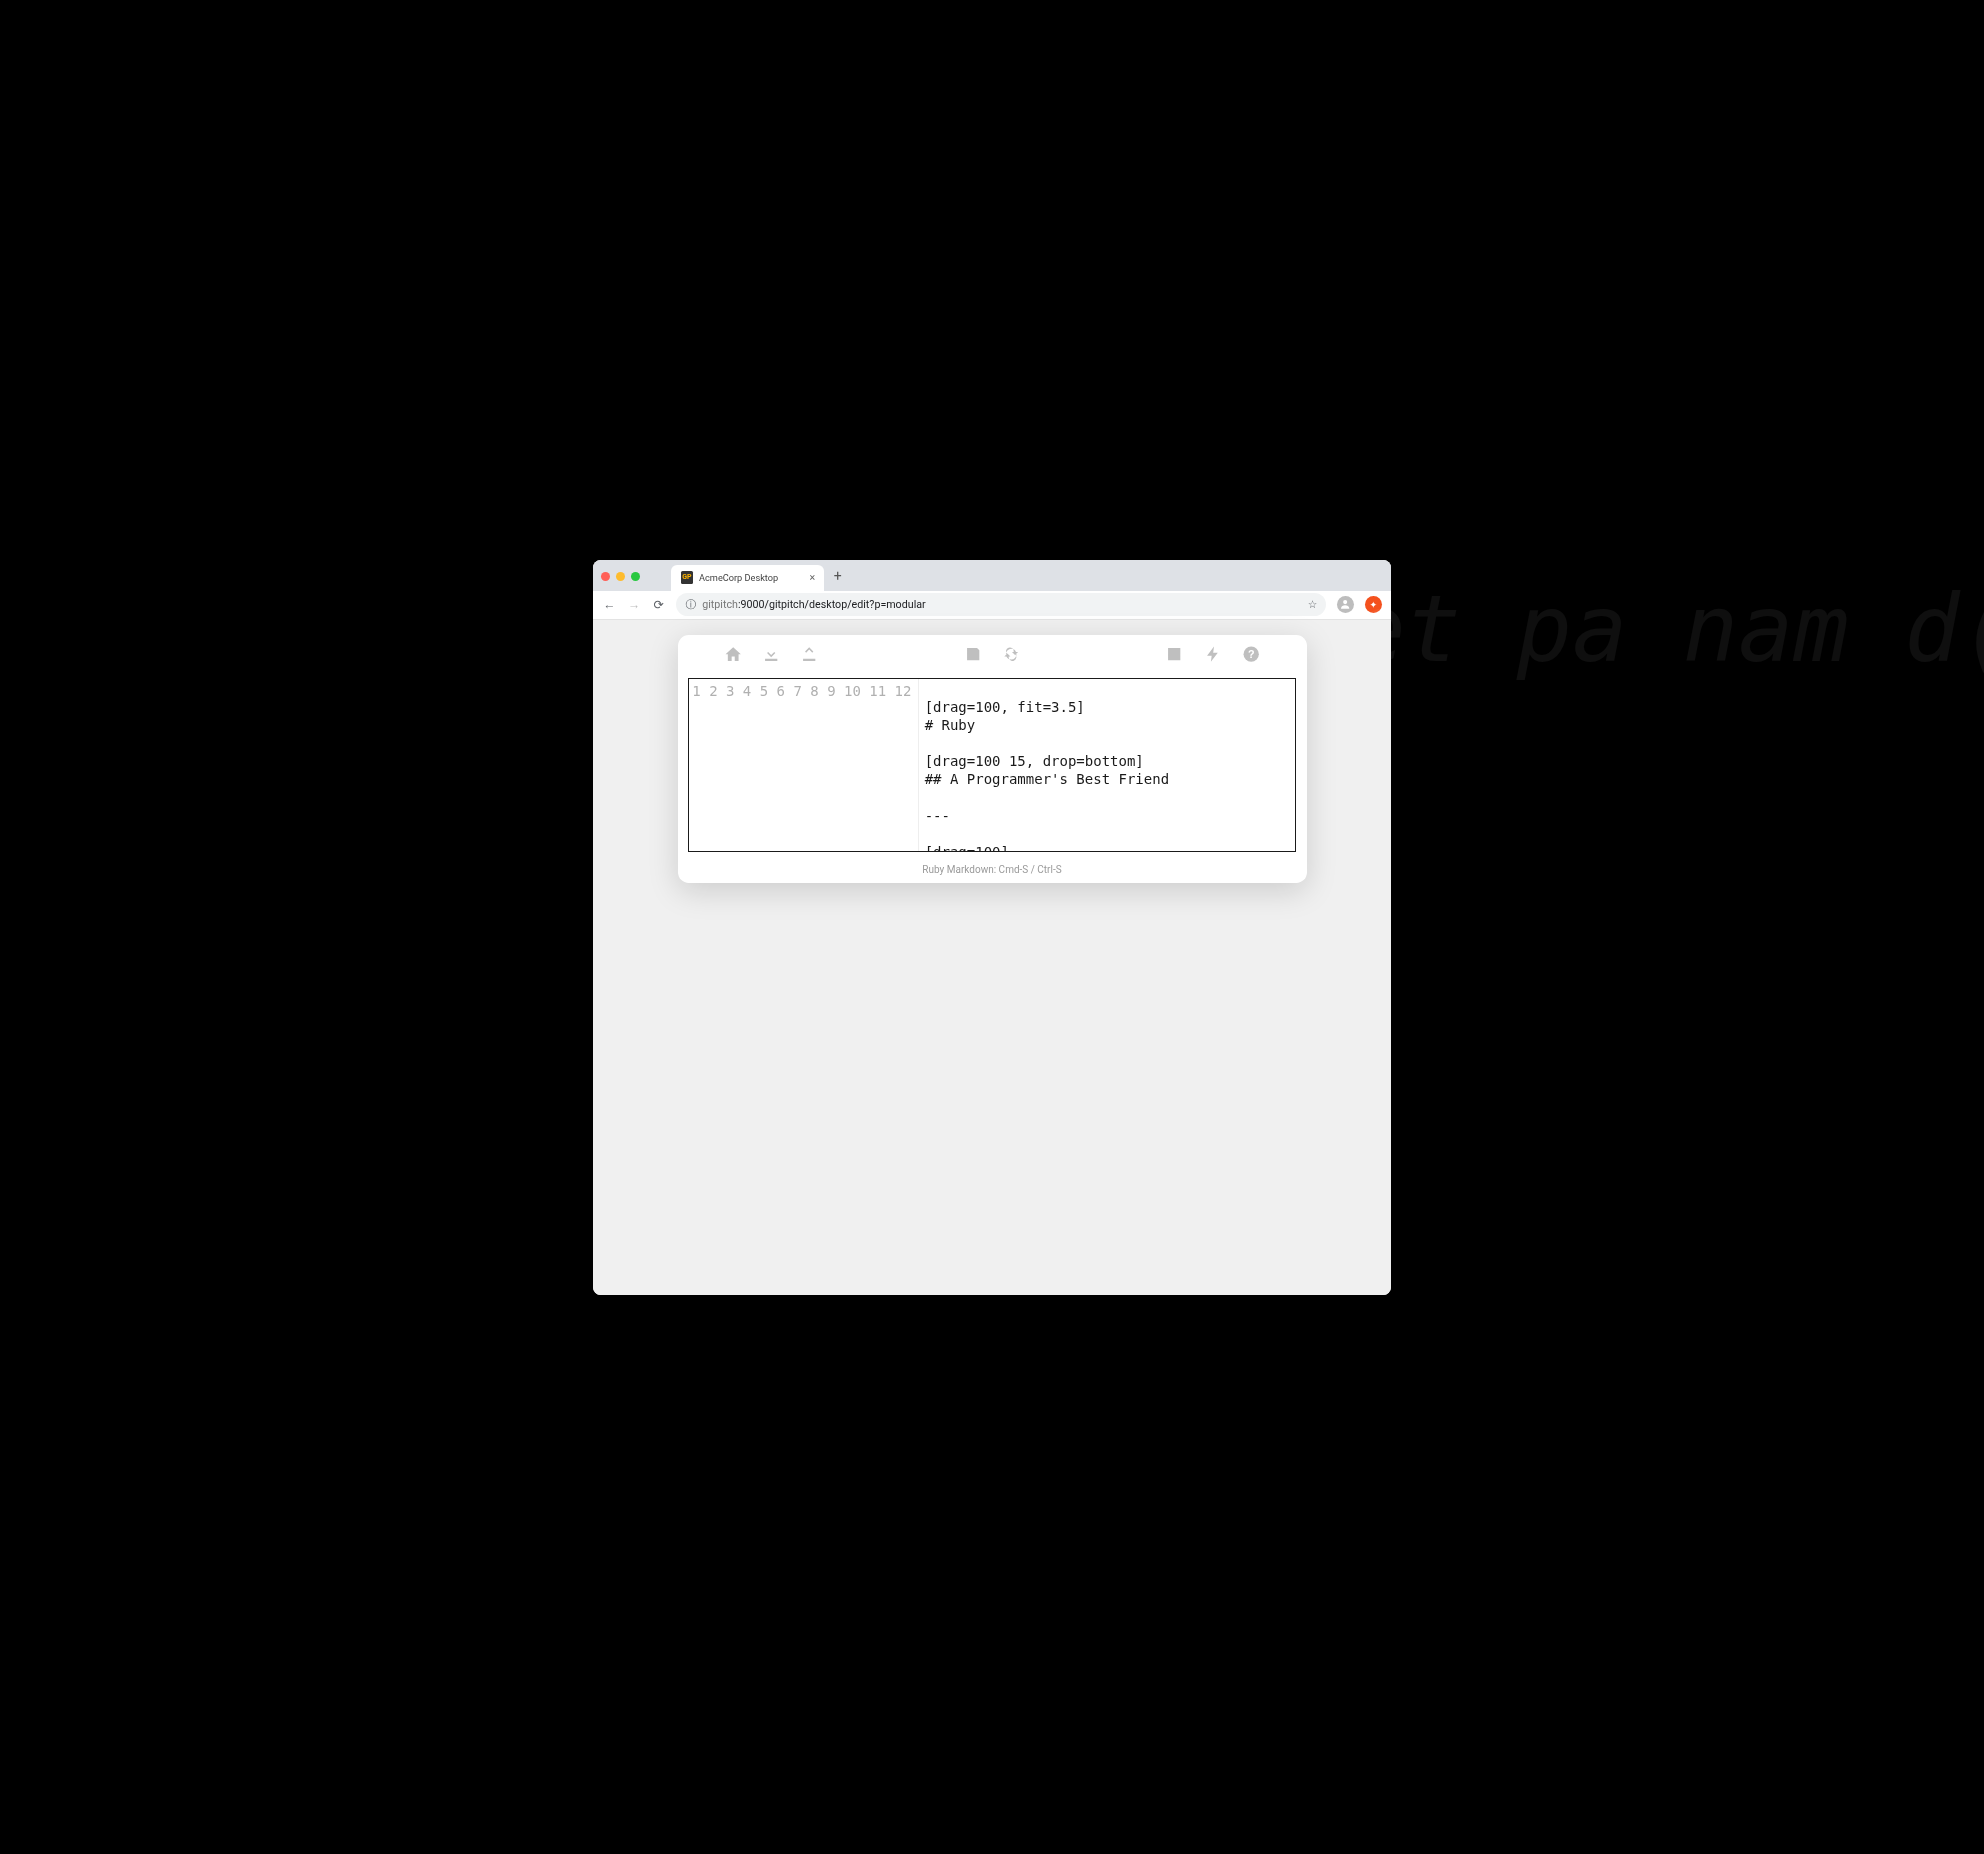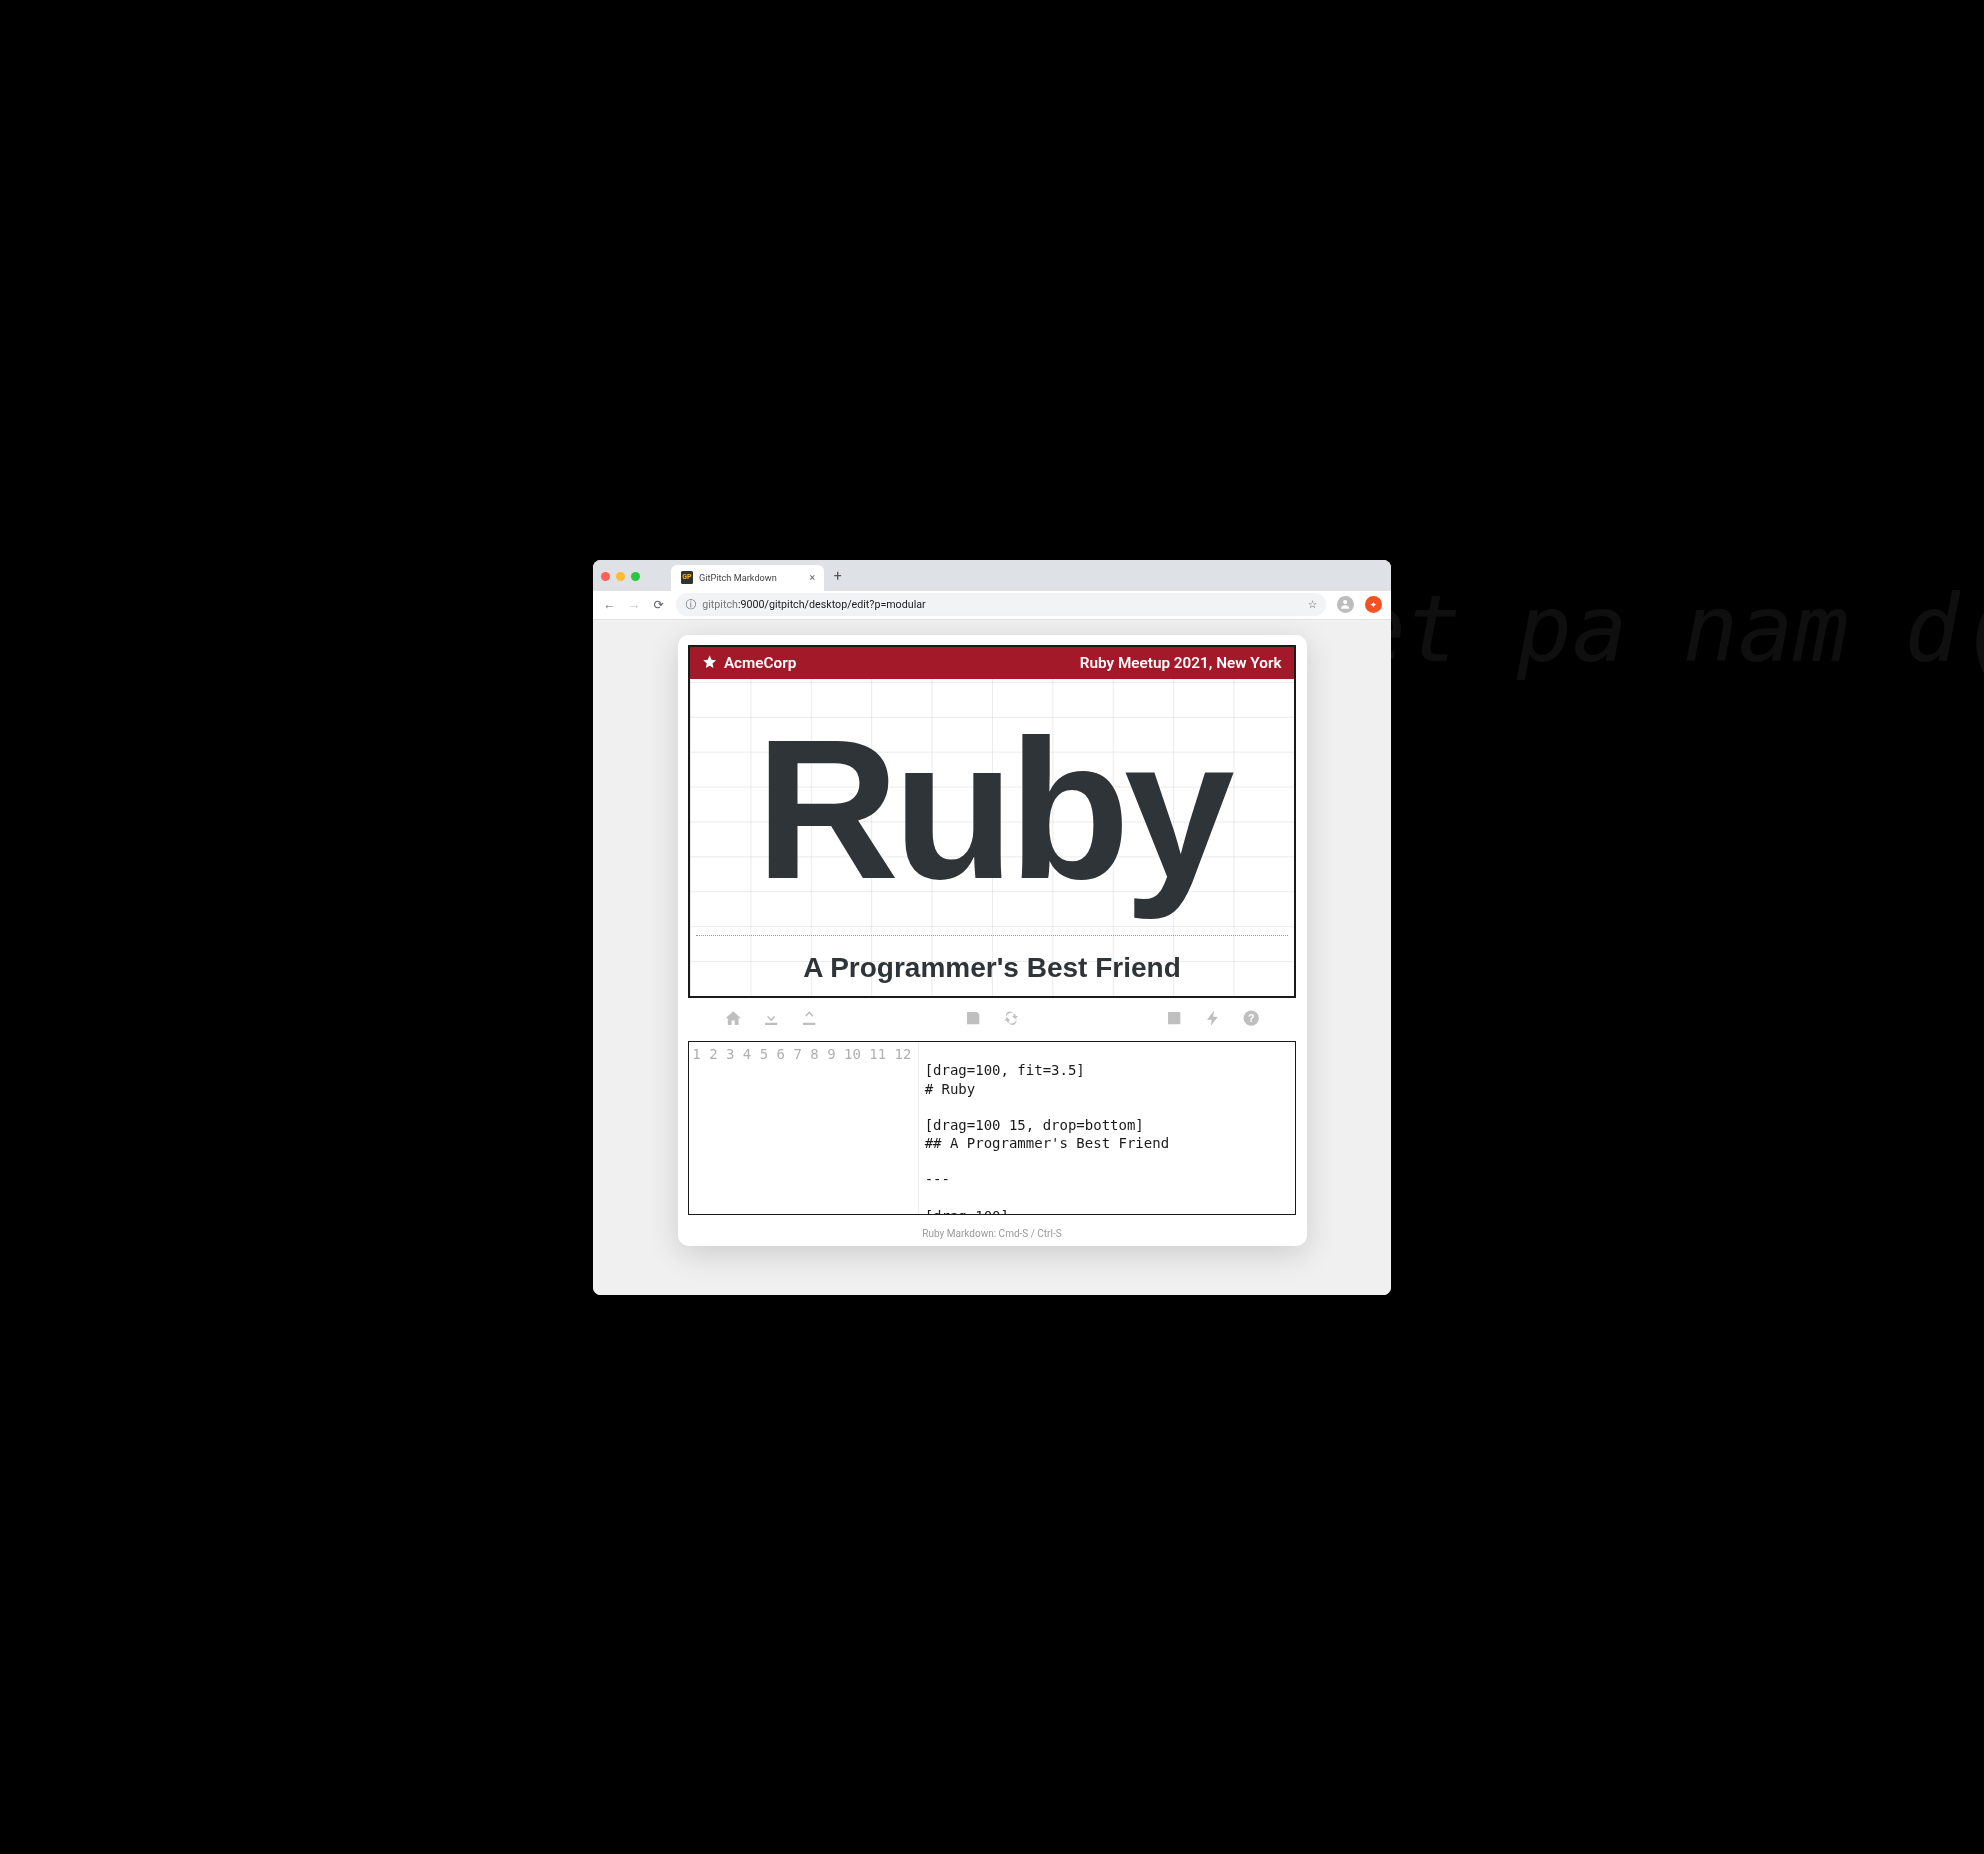--- a/index.html
+++ b/index.html
@@ -251,21 +251,21 @@
 <div class="browser">
 
   <div class="tabbar">
     <div class="traffic">
       <span class="dot red"></span>
       <span class="dot yellow"></span>
       <span class="dot green"></span>
     </div>
     <div class="tab">
       <span class="favicon">GP</span>
-      <span>GitPitch Markdown</span>
+      <span>AcmeCorp Desktop</span>
       <span class="close">×</span>
     </div>
     <span class="newtab">+</span>
   </div>
 
   <div class="addrbar">
     <span class="navicon">←</span>
     <span class="navicon disabled">→</span>
     <span class="navicon">⟳</span>
     <div class="urlbox">
@@ -282,41 +282,20 @@
             <path d="M4 20c0-4 4-6 8-6s8 2 8 6v1H4z"></path>
           </svg>
       </span>
       <span class="circle-icon ext-icon">✦</span>
     </div>
   </div>
 
   <div class="page">
     <div class="card">
 
-      <div class="slide-wrap">
-        <div class="slide">
-          <div class="slide-header">
-            <div class="left">
-              <span>
-                <svg viewBox="0 0 24 24" width="15.3" height="15.3" fill="#fff">
-                    <path d="M12 2l2.9 6.9L22 10l-5.5 4.8L18 22l-6-3.6L6 22l1.5-7.2L2 10l7.1-1.1z"></path>
-                  </svg>
-              </span>
-              <span>AcmeCorp</span>
-            </div>
-            <span>Ruby Meetup 2021, New York</span>
-          </div>
-          <div class="grid"></div>
-          <div class="slide-title-area">
-            <div class="ruby-title">Ruby</div>
-          </div>
-          <div class="subtitle-sep"></div>
-          <div class="subtitle">A Programmer's Best Friend</div>
-        </div>
-      </div>
 
       <div class="toolbar">
         <div class="group">
           <span title="home">
             <svg viewBox="0 0 24 24">
                 <path d="M12 3l10 9h-3v9h-5v-6H10v6H5v-9H2z"></path>
               </svg>
           </span>
           <span title="download">
             <svg viewBox="0 0 24 24">

